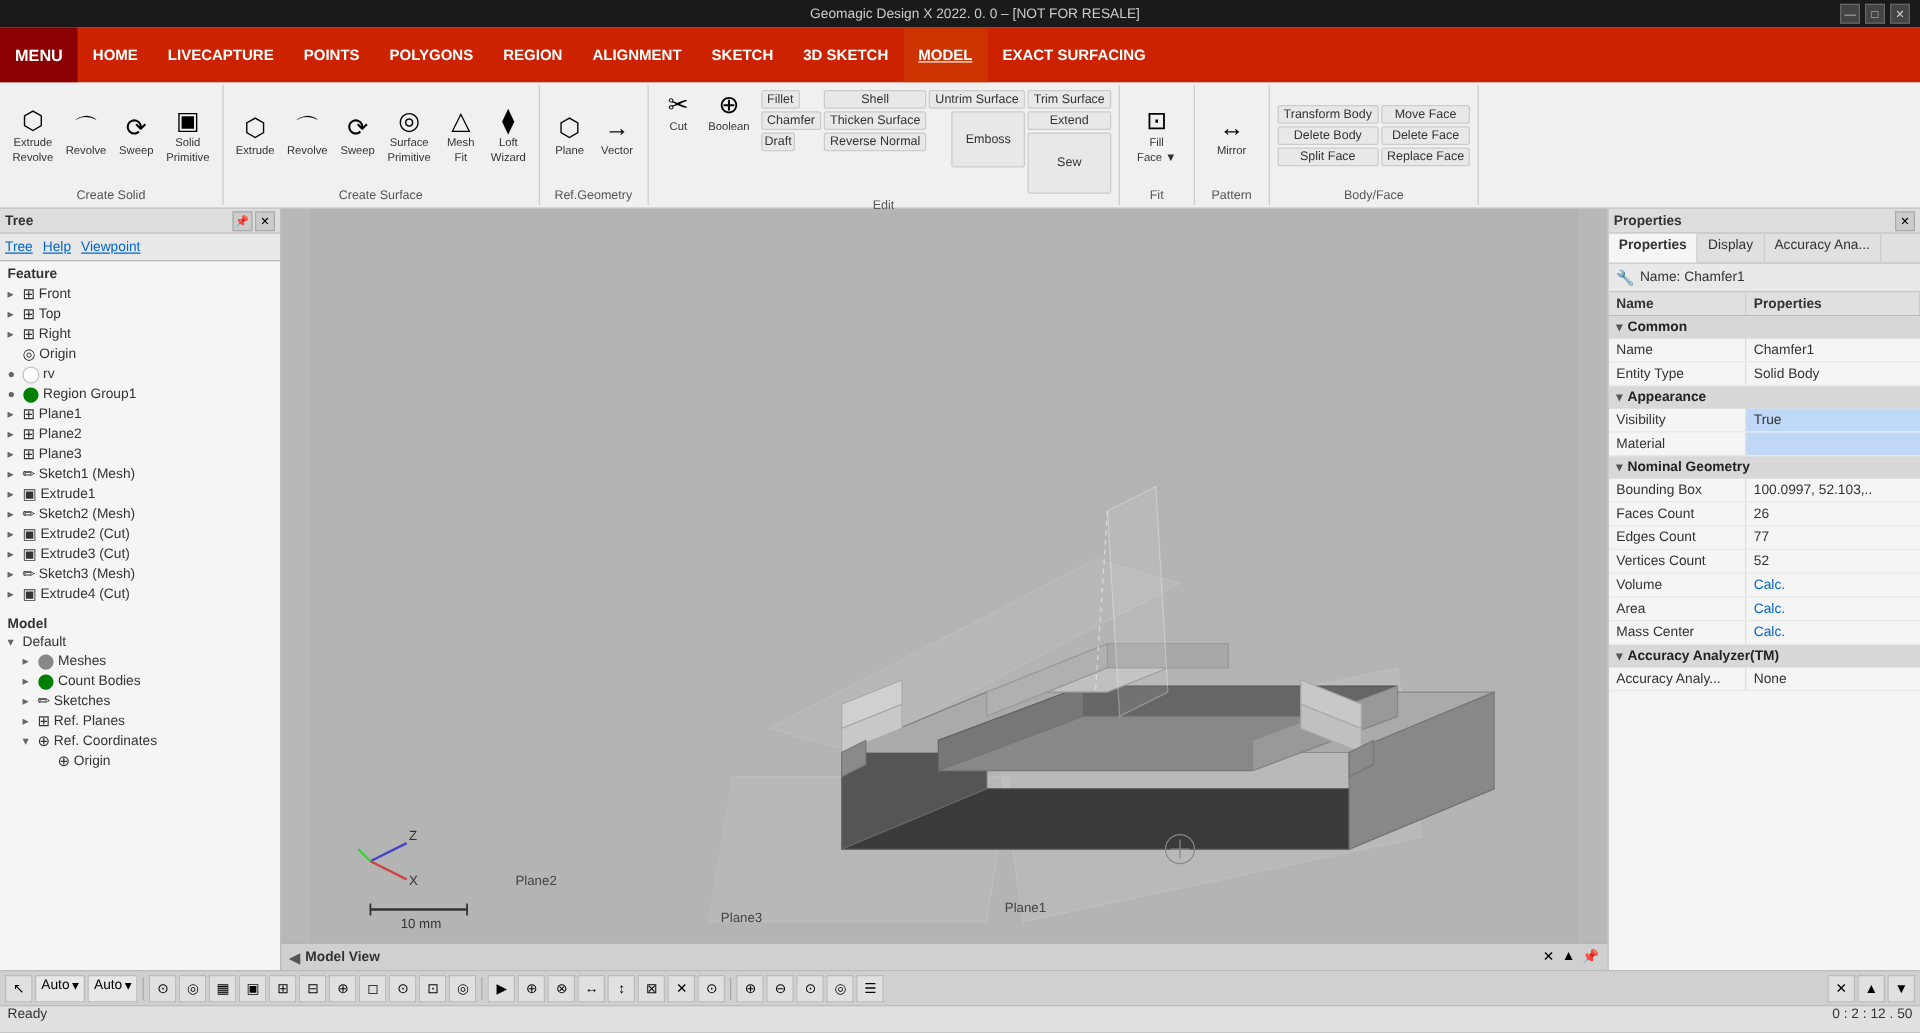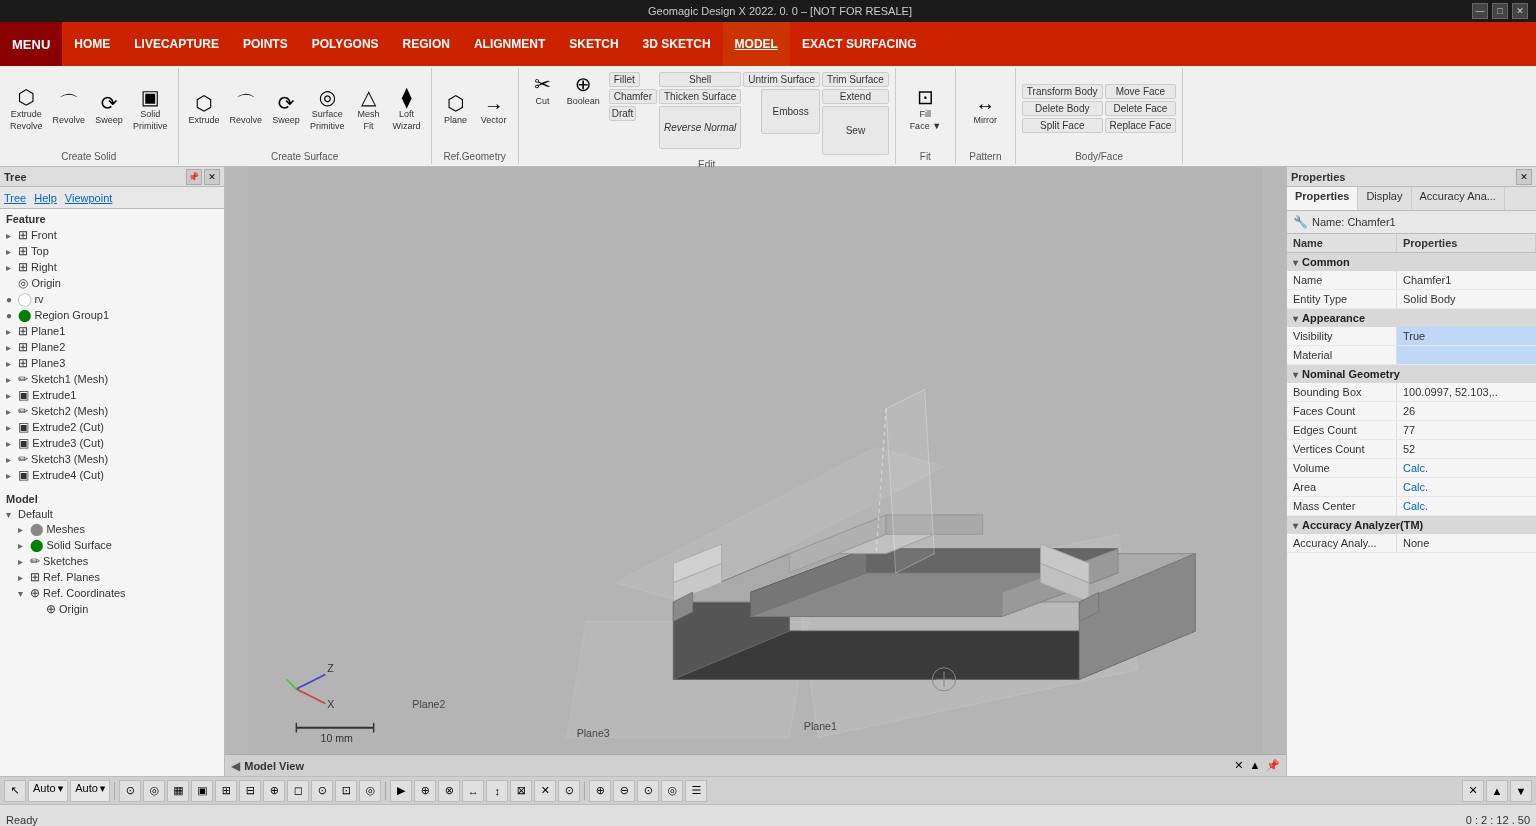--- a/index.html
+++ b/index.html
@@ -272,21 +272,21 @@
       color: #333;
       border-right: 1px solid #ccc;
     }
 
     
     .status-bar {
       height: 22px;
       background: #e0e0e0;
       border-top: 1px solid #bbb;
       display: flex;
-      align-items: flex-end;
+      align-items: flex-start;
       padding: 0 6px;
       gap: 4px;
     }
     .status-text { font-size: 11px; color: #333; }
 
     
     .bottom-toolbar {
       height: 28px;
       background: #d0d0d0;
       border-top: 1px solid #bbb;
@@ -477,21 +477,21 @@
           </div>
         </div>
 
         <div class="small-icon-row">
           <div class="ribbon-btn-small" style="background:#e8e8e8;border:1px solid #ccc;border-radius:2px;padding:1px 4px;">
             <div style="font-size:10px;color:#333;">Shell</div>
           </div>
           <div class="ribbon-btn-small" style="background:#e8e8e8;border:1px solid #ccc;border-radius:2px;padding:1px 4px;">
             <div style="font-size:10px;color:#333;">Thicken Surface</div>
           </div>
-          <div class="ribbon-btn-small" style="background:#e8e8e8;border:1px solid #ccc;border-radius:2px;padding:15px 4px;font-style:italic;">
+          <div class="ribbon-btn-small" style="background:#e8e8e8;border:1px solid #ccc;border-radius:2px;padding:1px 4px;">
             <div style="font-size:10px;color:#333;">Reverse Normal</div>
           </div>
         </div>
 
         <div class="small-icon-row">
           <div class="ribbon-btn-small" style="background:#e8e8e8;border:1px solid #ccc;border-radius:2px;padding:1px 4px;">
             <div style="font-size:10px;color:#333;">Untrim Surface</div>
           </div>
           <div class="ribbon-btn-small" style="background:#e8e8e8;border:1px solid #ccc;border-radius:2px;padding:16px 4px;margin-left:18px;">
             <div style="font-size:10px;color:#333;">Emboss</div>
@@ -671,21 +671,21 @@
         <span>Default</span>
       </div>
       <div class="tree-item" style="padding-left:16px;">
         <span class="expand-btn">▸</span>
         <span class="icon" style="color:#888;">⬤</span>
         <span>Meshes</span>
       </div>
       <div class="tree-item" style="padding-left:16px;">
         <span class="expand-btn">▸</span>
         <span class="icon" style="color:green;">⬤</span>
-        <span>Solid Surface</span>
+        <span>Count Bodies</span>
       </div>
       <div class="tree-item" style="padding-left:16px;">
         <span class="expand-btn">▸</span>
         <span class="icon">✏</span>
         <span>Sketches</span>
       </div>
       <div class="tree-item" style="padding-left:16px;">
         <span class="expand-btn">▸</span>
         <span class="icon">⊞</span>
         <span>Ref. Planes</span>

